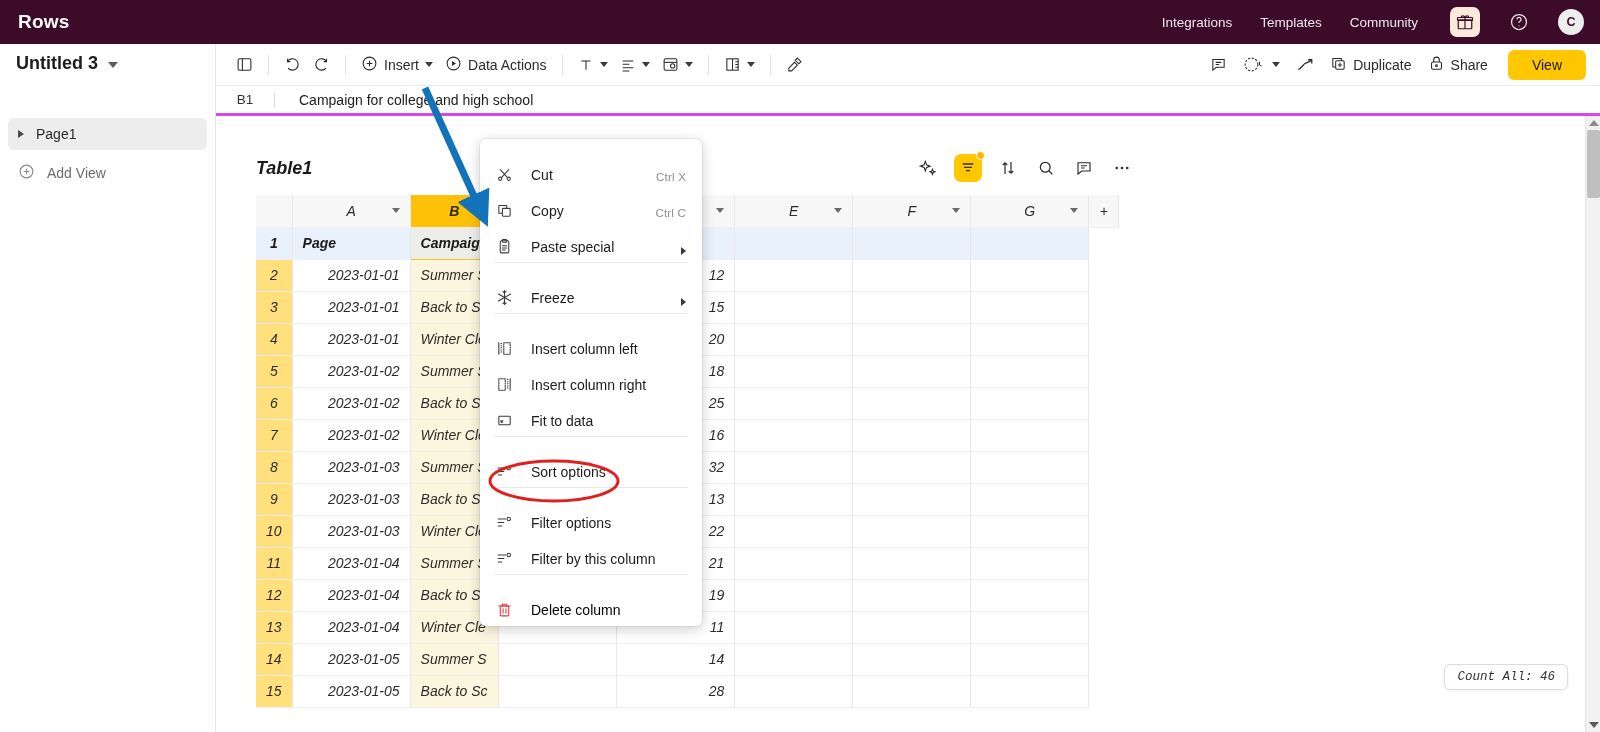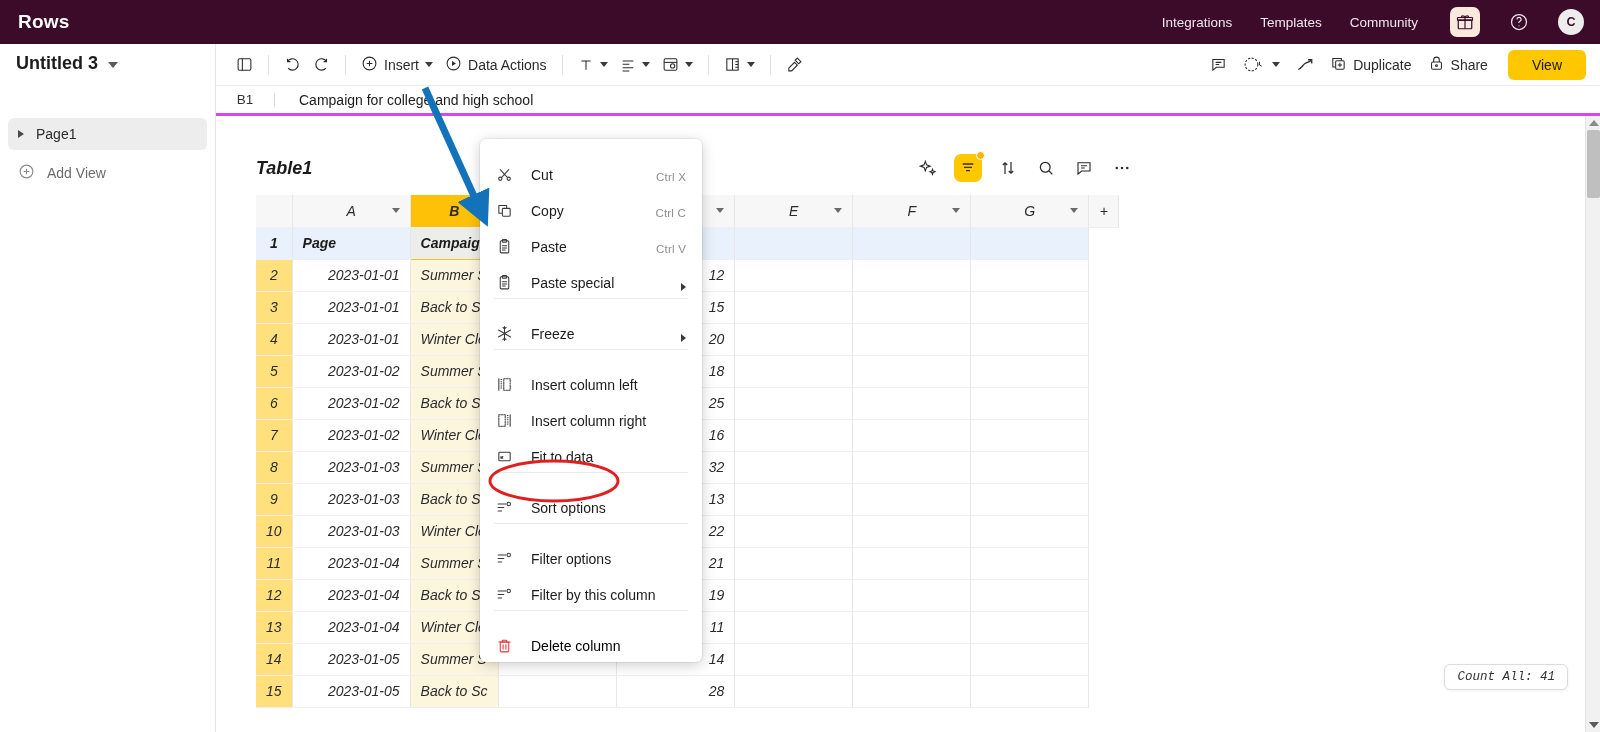--- a/index.html
+++ b/index.html
@@ -665,21 +665,21 @@
               <td class="c-d" style="text-align: right;">28</td>
               <td class="c-e"></td>
               <td class="c-f"></td>
               <td class="c-g"></td>
               <td class="c-plus" style="border: none; background: rgb(255, 255, 255);"></td>
             </tr>
           </tbody>
       </table>
     </div>
 
-    <div class="count-badge">Count All: 41</div>
+    <div class="count-badge">Count All: 46</div>
   </div>
 
   <div class="ctxmenu" id="ctxmenu">
       <div class="mi">
         <span class="mi-ic">
           <svg width="17" height="17" viewBox="0 0 24 24" fill="none" stroke="#3a3a3a" stroke-width="1.5" stroke-linecap="round" stroke-linejoin="round">
             <circle cx="6" cy="18" r="2.3"></circle>
             <circle cx="18" cy="18" r="2.3"></circle>
             <path d="M7.7 16.4L18 5M16.3 16.4L6 5"></path>
           </svg>
@@ -689,31 +689,20 @@
       </div>
       <div class="mi">
         <span class="mi-ic">
           <svg width="17" height="17" viewBox="0 0 24 24" fill="none" stroke="#3a3a3a" stroke-width="1.5" stroke-linecap="round" stroke-linejoin="round">
             <rect x="9" y="9" width="11" height="11" rx="1.3"></rect>
             <path d="M15 9V5H4v11h4"></path>
           </svg>
         </span>
         <span class="mi-lb">Copy</span>
         <span class="mi-sc">Ctrl C</span>
-      </div>
-      <div class="mi">
-        <span class="mi-ic">
-          <svg width="17" height="17" viewBox="0 0 24 24" fill="none" stroke="#3a3a3a" stroke-width="1.5" stroke-linecap="round" stroke-linejoin="round">
-            <rect x="6" y="4" width="12" height="17" rx="1.6"></rect>
-            <rect x="9" y="2" width="6" height="4" rx="1"></rect>
-            <path d="M9 11h6M9 14h6M9 17h4"></path>
-          </svg>
-        </span>
-        <span class="mi-lb">Paste</span>
-        <span class="mi-sc">Ctrl V</span>
       </div>
       <div class="mi">
         <span class="mi-ic">
           <svg width="17" height="17" viewBox="0 0 24 24" fill="none" stroke="#3a3a3a" stroke-width="1.5" stroke-linecap="round" stroke-linejoin="round">
             <rect x="6" y="4" width="12" height="17" rx="1.6"></rect>
             <rect x="9" y="2" width="6" height="4" rx="1"></rect>
             <path d="M9 11h6M9 14h6M9 17h4"></path>
           </svg>
         </span>
         <span class="mi-lb">Paste special</span>

